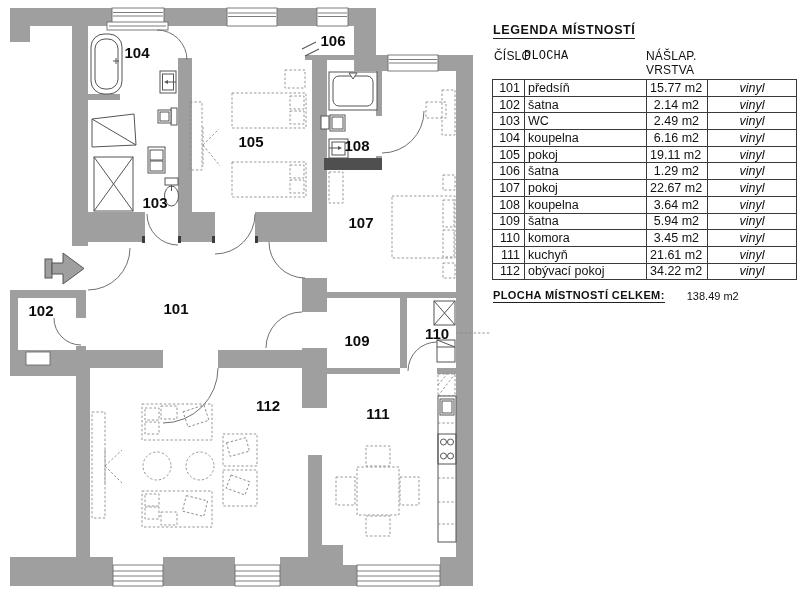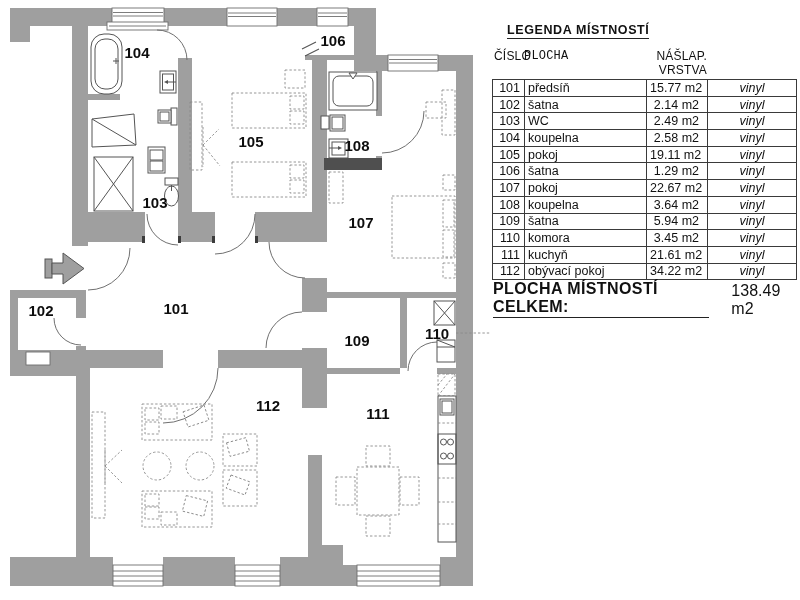--- a/index.html
+++ b/index.html
@@ -17,37 +17,37 @@
   .door{fill:none;stroke:#707070;stroke-width:1;}
   .fx{fill:#fff;stroke:var(--fixture-line);stroke-width:1;}
   .fxn{fill:none;stroke:var(--fixture-line);stroke-width:1;}
   .dash{fill:none;stroke:var(--furniture-dash);stroke-width:0.9;stroke-dasharray:2.4 2;}
   .jamb{fill:#3c3c3c;}
   .room-label{font:700 15px "Liberation Sans",sans-serif;fill:#0d0d0d;text-anchor:middle;}
   .zig{fill:none;stroke:#555;stroke-width:1.1;}
 
   .legend{position:absolute;left:492px;top:20px;width:306px;}
   .legend-title{display:inline-block;font-size:12.5px;font-weight:700;letter-spacing:.6px;
-                border-bottom:1.2px solid #222;padding-bottom:1px;margin:0 0 10px 15px;}
+                border-bottom:1.2px solid #222;padding-bottom:1px;margin:0 0 10px 1px;}
   .hdr{display:grid;grid-template-columns:32px 122px 61px 89px;font-size:12px;
        letter-spacing:.2px;margin-bottom:2px;}
   .hdr .h1{padding-left:2px;}
   .hdr .h2{padding-left:6px;}
   .hdr .h3{text-align:left;padding-right:8px;font-family:Liberation Mono, monospace;}
-  .hdr .h4{text-align:right;}
+  .hdr .h4{text-align:left;}
   table.legend-table{border-collapse:collapse;table-layout:fixed;width:304px;}
   .legend-table td{border:1px solid var(--table-line);font-size:12.5px;height:15.7px;
                    padding:0 3px;white-space:nowrap;overflow:hidden;}
   .legend-table col.c1{width:32px;} .legend-table col.c2{width:122px;}
   .legend-table col.c3{width:61px;} .legend-table col.c4{width:89px;}
   td.c-number{text-align:right;padding-right:4px;}
   td.c-name{margin-left:21px;}
   td.c-area{text-align:right;padding-right:8px;margin-left:48px;}
   td.c-layer{text-align:center;font-style:italic;}
-  .legend-total{font-size:16px;display:flex;align-items:flex-end;}
+  .legend-total{margin-top:9px;font-size:11px;display:flex;align-items:center;}
   .legend-total .tl{display:inline-block;font-weight:700;letter-spacing:.4px;
                     border-bottom:1.2px solid #222;padding-bottom:1px;margin-left:1px;}
   .legend-total .tv{margin-left:22px;}
 </style>
 </head>
 <body>
 
 <div class="stage">
 
   <svg class="plan-svg" width="490" height="600" viewBox="0 0 490 600">
@@ -332,21 +332,21 @@
           </tr>
           <tr>
             <td class="c-number">103</td>
             <td class="c-name">WC</td>
             <td class="c-area">2.49 m2</td>
             <td class="c-layer">vinyl</td>
           </tr>
           <tr>
             <td class="c-number">104</td>
             <td class="c-name">koupelna</td>
-            <td class="c-area">2.58 m2</td>
+            <td class="c-area">6.16 m2</td>
             <td class="c-layer">vinyl</td>
           </tr>
           <tr>
             <td class="c-number">105</td>
             <td class="c-name">pokoj</td>
             <td class="c-area">19.11 m2</td>
             <td class="c-layer">vinyl</td>
           </tr>
           <tr>
             <td class="c-number">106</td>

